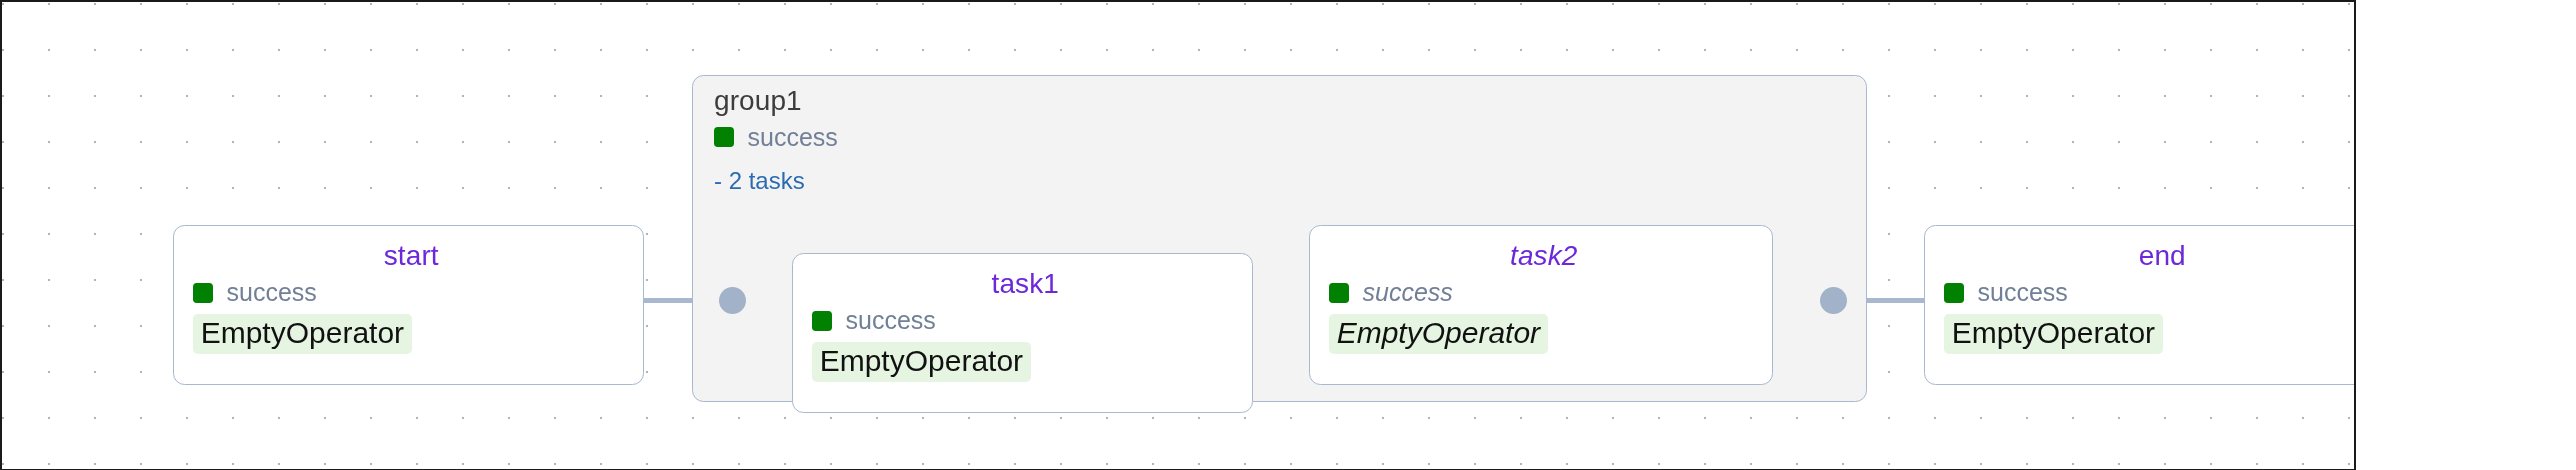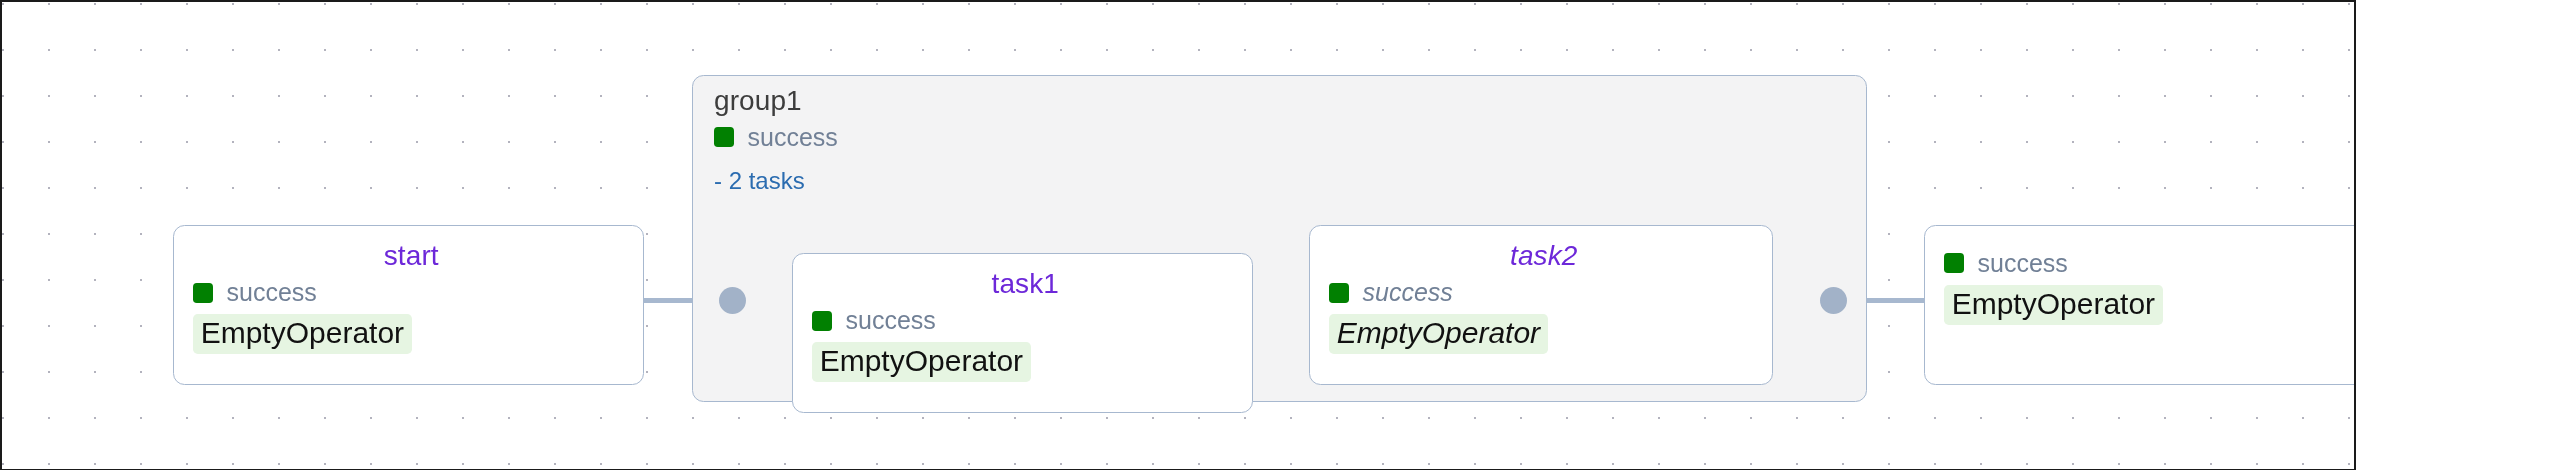--- a/index.html
+++ b/index.html
@@ -168,20 +168,21 @@
       <div class="status-row">
         <span class="status-swatch" style="background:#018001;"></span>
         <span class="status-text">success</span>
       </div>
       <span class="operator-badge" style="background:#e6f5e2;">EmptyOperator</span>
     </div>
   </div>
 
   <div class="node" style="left:1922px; top:223px; width:471px; height:160px;">
     <div class="node-inner">
+      <div class="node-title">end</div>
       <div class="status-row">
         <span class="status-swatch" style="background:#018001;"></span>
         <span class="status-text">success</span>
       </div>
       <span class="operator-badge" style="background:#e6f5e2;">EmptyOperator</span>
     </div>
   </div>
 
   <div class="edge-dot" style="left:717px; top:285px;"></div>
   <div class="edge-dot" style="left:1818px; top:285px;"></div>

